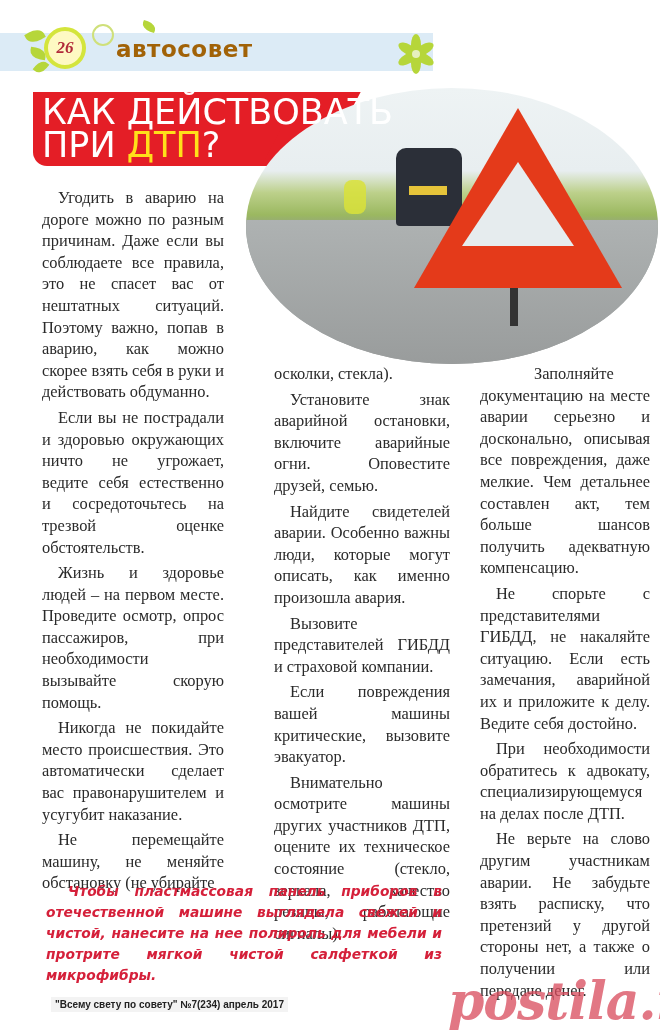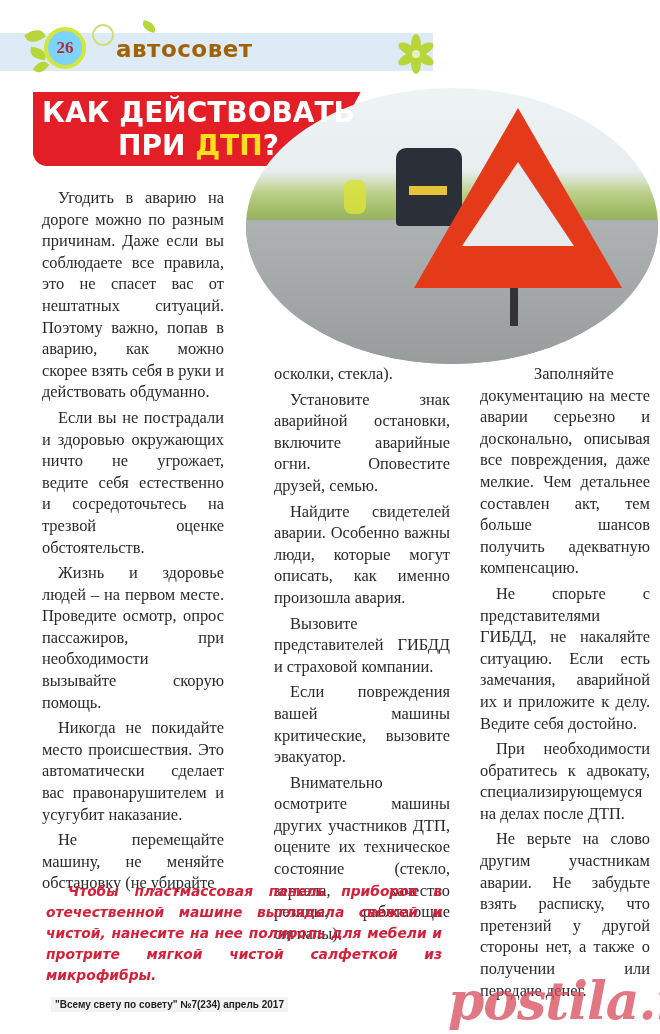--- a/index.html
+++ b/index.html
@@ -1,33 +1,33 @@
 <!DOCTYPE html>
 <html><head>
 <meta charset="utf-8">
 <style>
   html, body { margin:0; padding:0; }
   body { width:660px; height:1034px; background:#ffffff; position:relative; overflow:hidden;
          font-family:"Liberation Serif", "DejaVu Serif", serif; color:#2a2a2a; }
   .header-band { position:absolute; left:0; top:33px; width:433px; height:38px; background:#dcebf6; }
   .page-num-circle { position:absolute; left:44px; top:27px; width:42px; height:42px; border-radius:50%;
-         border:4px solid #d4e53c; background:#7dd3fc; box-sizing:border-box;
-         display:flex; align-items:center; justify-content:center; }
+         border:4px solid #d4e53c; background:#fef9c3; box-sizing:border-box;
+         display:flex; align-items:center; justify-content:center;font-style:italic; }
   .page-num { font-family:"Liberation Serif", serif; font-size:17px; font-weight:bold; color:#b02a3a; }
   .leaf { position:absolute; border-radius:0 70% 0 70%; background:#b6d63a; }
   .swirl { position:absolute; border:2px solid #cfe07a; border-radius:50%; }
   .section-label { position:absolute; left:116px; top:36px; font-family:"DejaVu Sans", sans-serif;
          font-weight:bold; font-size:23px; color:#a16207; letter-spacing:0.5px; }
   .flower { position:absolute; left:394px; top:33px; width:44px; height:42px; }
   .title-box { position:absolute; left:33px; top:92px; width:268px; height:74px; background:#e41e26;
          border-radius:0 0 0 14px; }
   .title-box::after { content:""; position:absolute; right:-40px; top:0; width:60px; height:74px;
          background:#e41e26; transform:skewX(-28deg); border-radius:0 0 10px 0; }
-  .title { position:absolute; left:42px; top:96px; font-family:"DejaVu Sans", sans-serif; font-weight:bold;
-         font-size:28px; line-height:33px; color:#fff; z-index:3;text-align:center; }
+  .title { position:absolute; left:42px; top:96px; font-family:"DejaVu Sans", sans-serif; font-weight:normal;
+         font-size:35px; line-height:33px; color:#fff; z-index:3; }
   .title .hl { color:#ffe01a; }
   .photo { position:absolute; left:246px; top:88px; width:412px; height:276px; border-radius:50%;
          overflow:hidden; z-index:2;
          background:linear-gradient(180deg,#eef3f4 0%,#e8eef0 30%,#bcd08a 38%,#9bb860 46%,#8f9a92 52%,#a9aeae 70%,#9d9f9f 100%); }
   .photo .road { position:absolute; left:0; right:0; top:48%; bottom:0;
          background:linear-gradient(180deg,#aeb2b2,#999c9c); }
   .photo .car { position:absolute; left:150px; top:60px; width:66px; height:78px; background:#2b2f38; border-radius:10px 10px 4px 4px; }
   .photo .plate { position:absolute; left:163px; top:98px; width:38px; height:9px; background:#e6c43a; }
   .photo .person { position:absolute; left:98px; top:92px; width:22px; height:34px; background:#d9e23a; border-radius:8px; opacity:.85; }
   .photo .tri { position:absolute; left:168px; top:20px; width:0; height:0;

